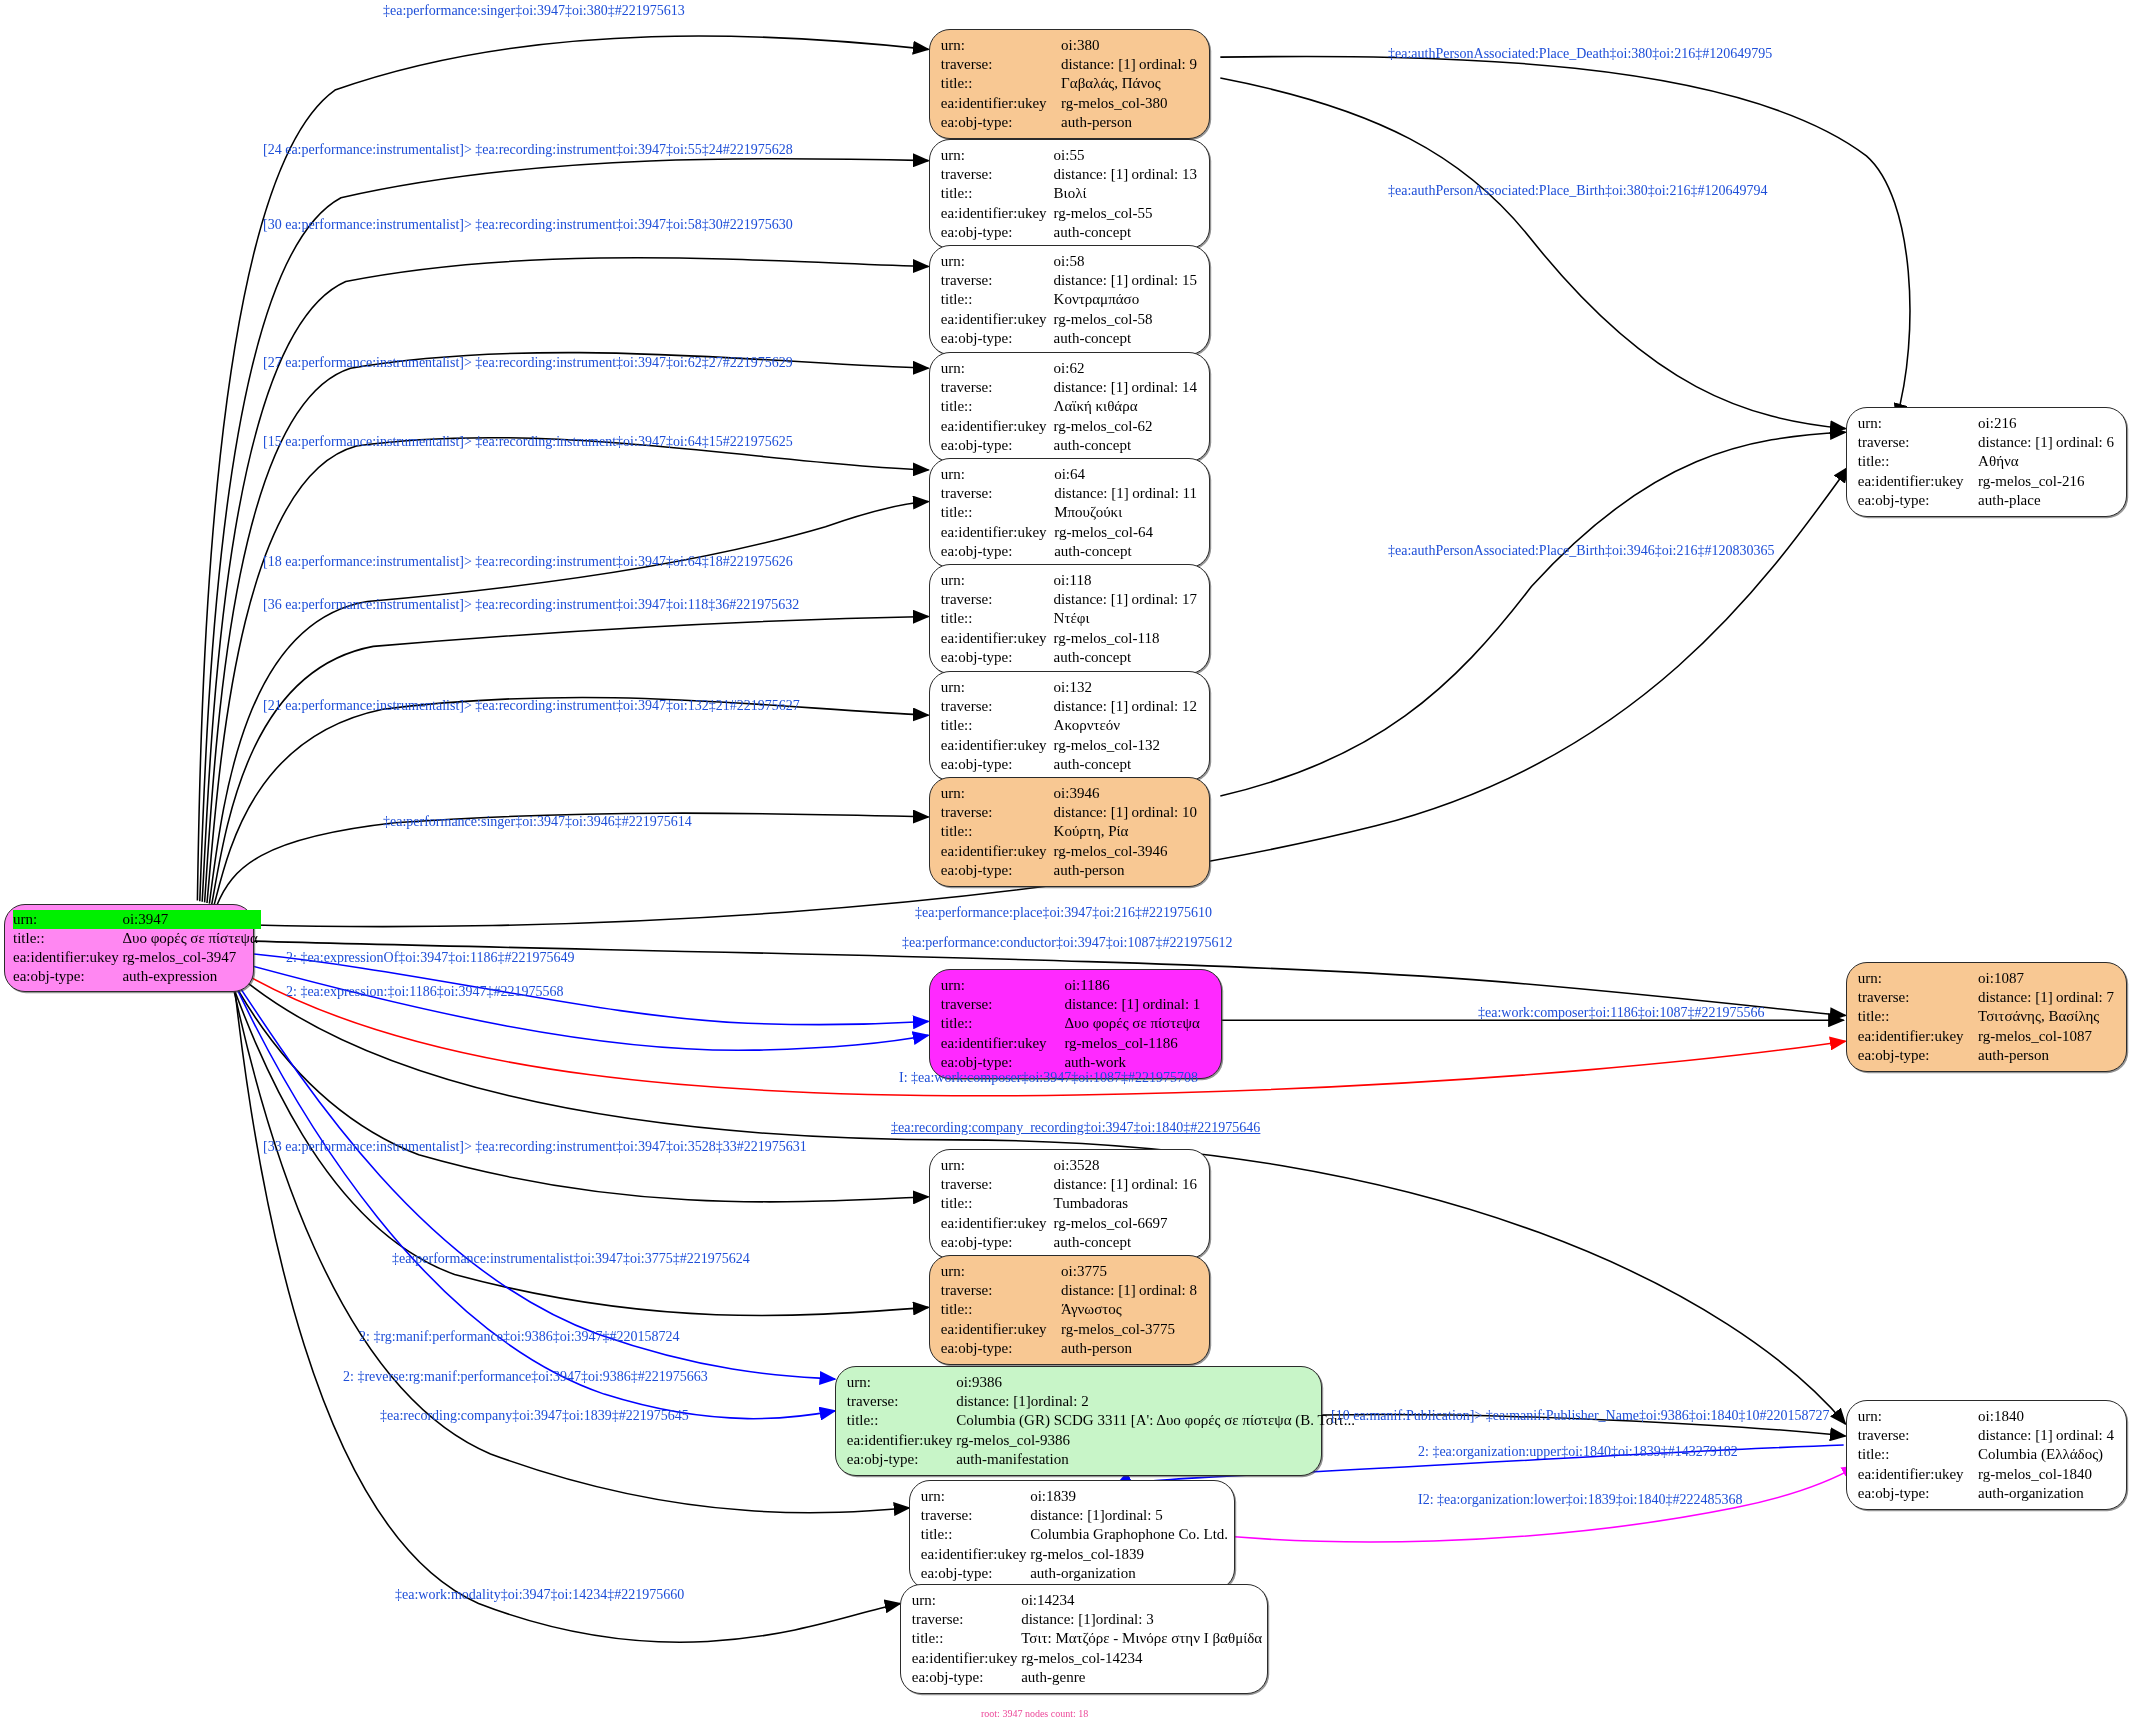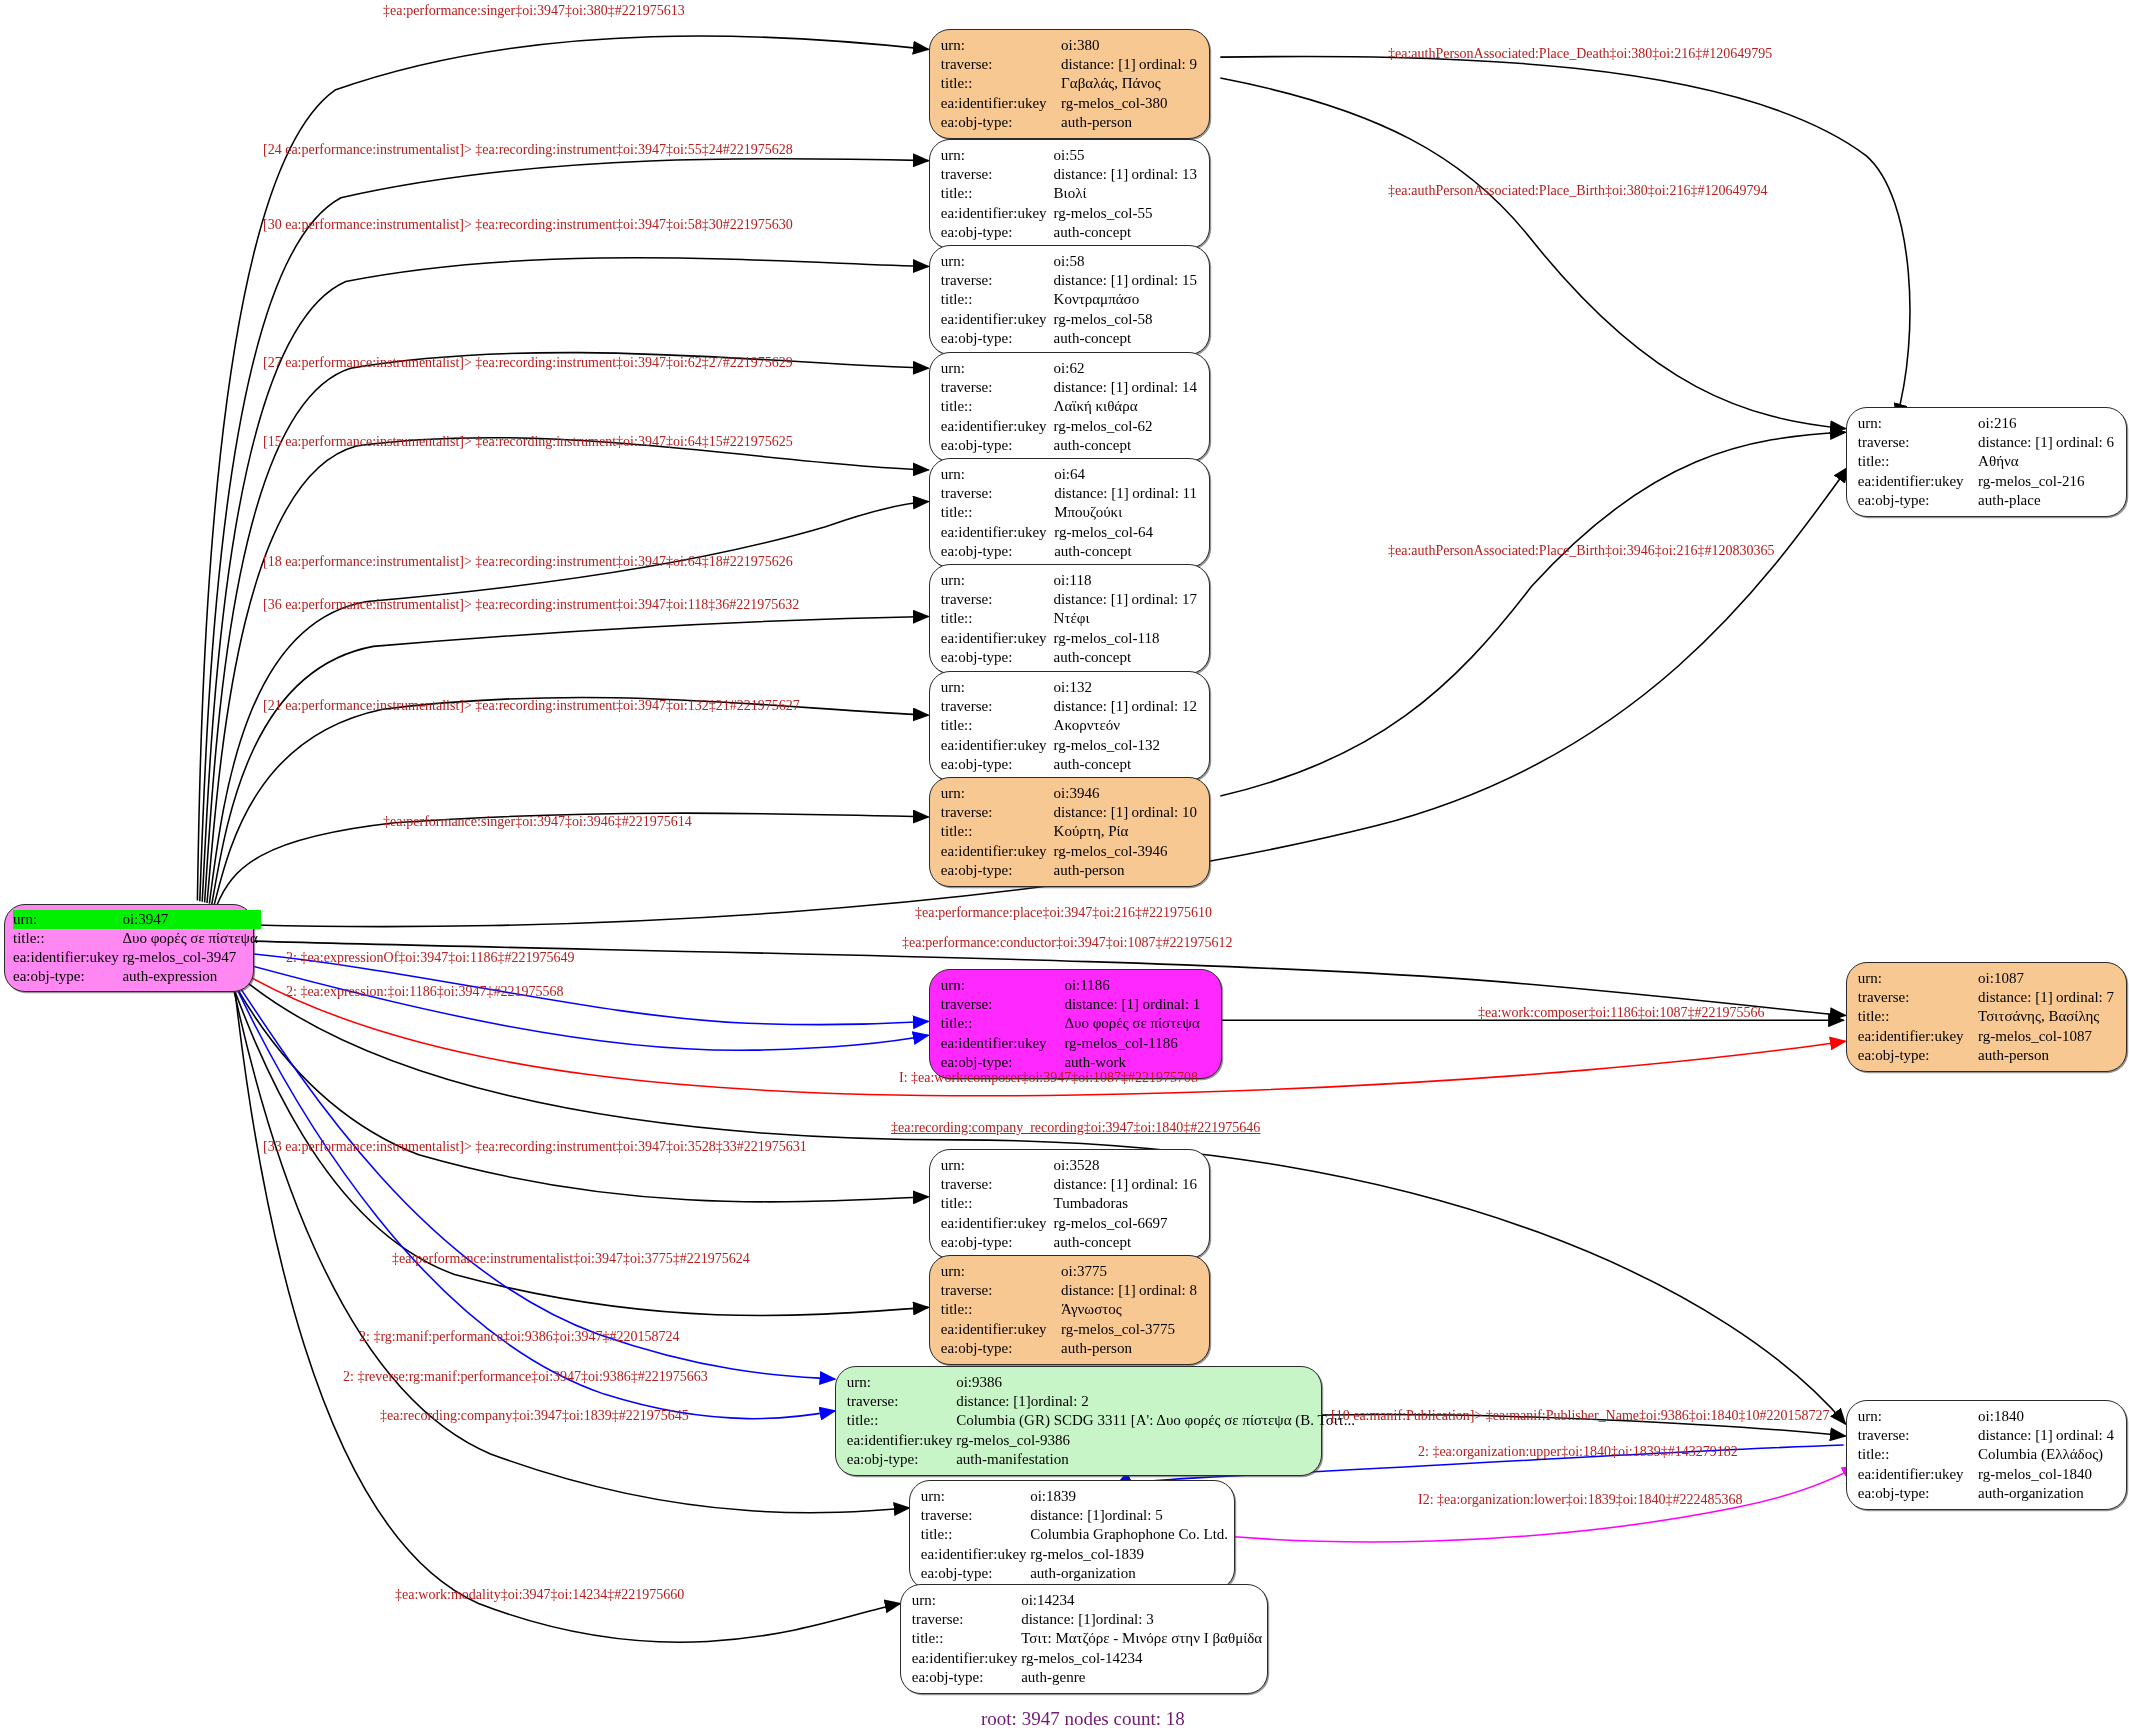--- a/index.html
+++ b/index.html
@@ -16,22 +16,22 @@
   .c-person{background:#f8c893;}
   .c-concept{background:#ffffff;}
   .c-place{background:#ffffff;}
   .c-org{background:#ffffff;}
   .c-genre{background:#ffffff;}
   .c-work{background:#ff29ff;}
   .c-manif{background:#c8f5c8;}
   .c-root{background:#ff87f2;}
   .urn-hl{background:#00f000;}
   .urn-hl td{background:#00f000;}
-  .elabel{position:absolute;font-size:14px;color:#b91c1c;white-space:nowrap;line-height:1;}
-  .footer{position:absolute;font-size:19px;color:#701a75;white-space:nowrap;}
+  .elabel{position:absolute;font-size:14px;color:#1d4ed8;white-space:nowrap;line-height:1;}
+  .footer{position:absolute;font-size:10px;color:#ec4899;white-space:nowrap;}
 </style>
 </head>
 <body>
 
 <div id="canvas">
 
   <svg id="edges" viewBox="0 0 3559 2896">
     <defs>
       <marker id="ah-b" markerWidth="11" markerHeight="9" refX="10" refY="4.5" orient="auto" markerUnits="strokeWidth">
         <path d="M0,0 L11,4.5 L0,9 z" fill="#000"></path>

